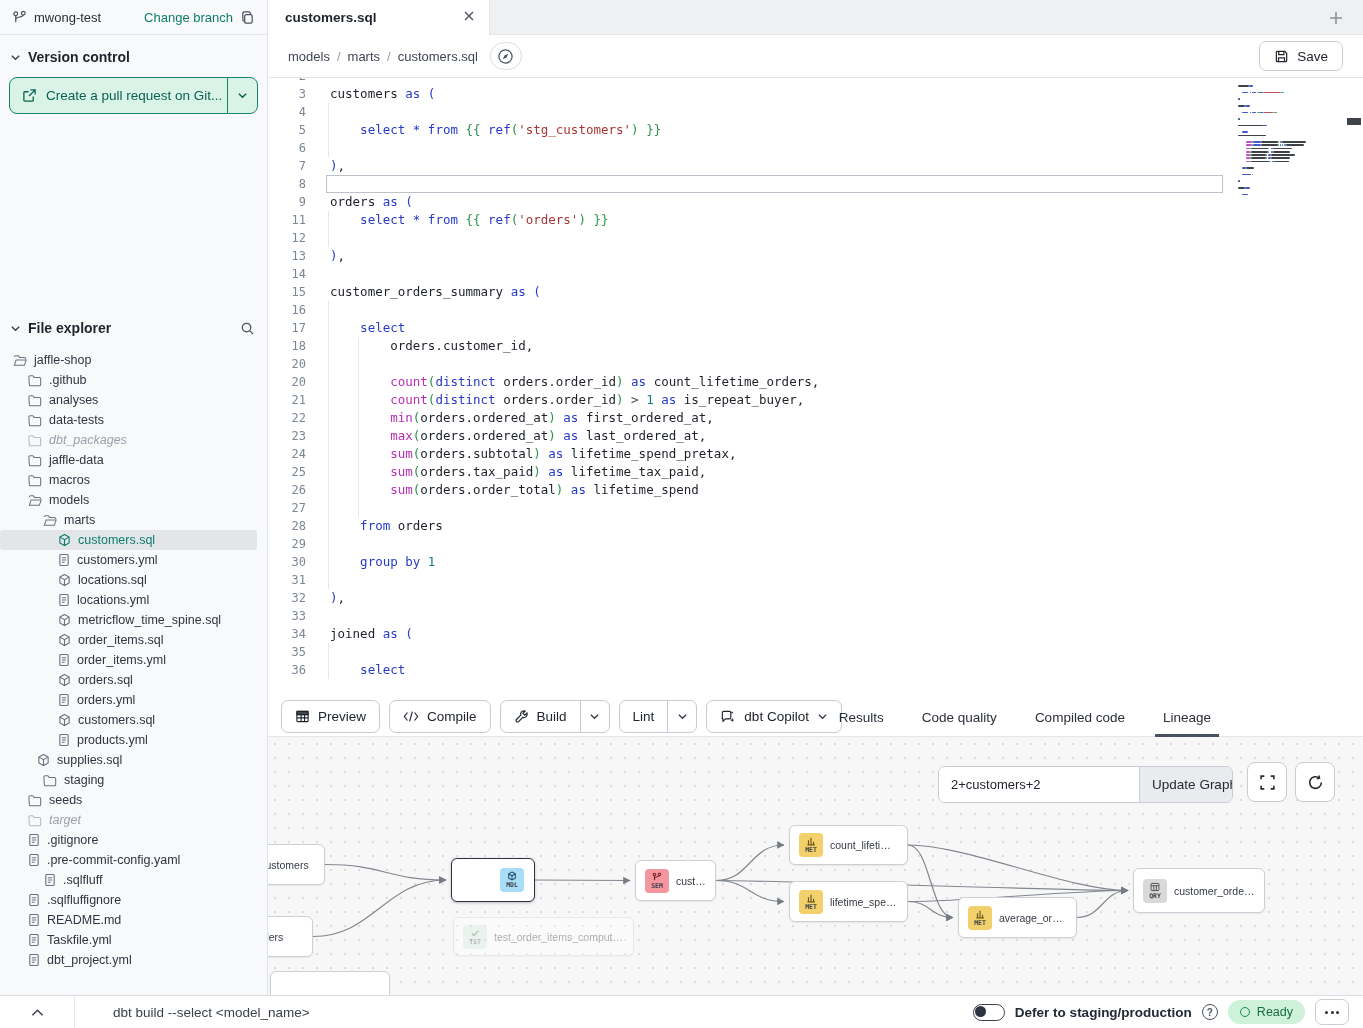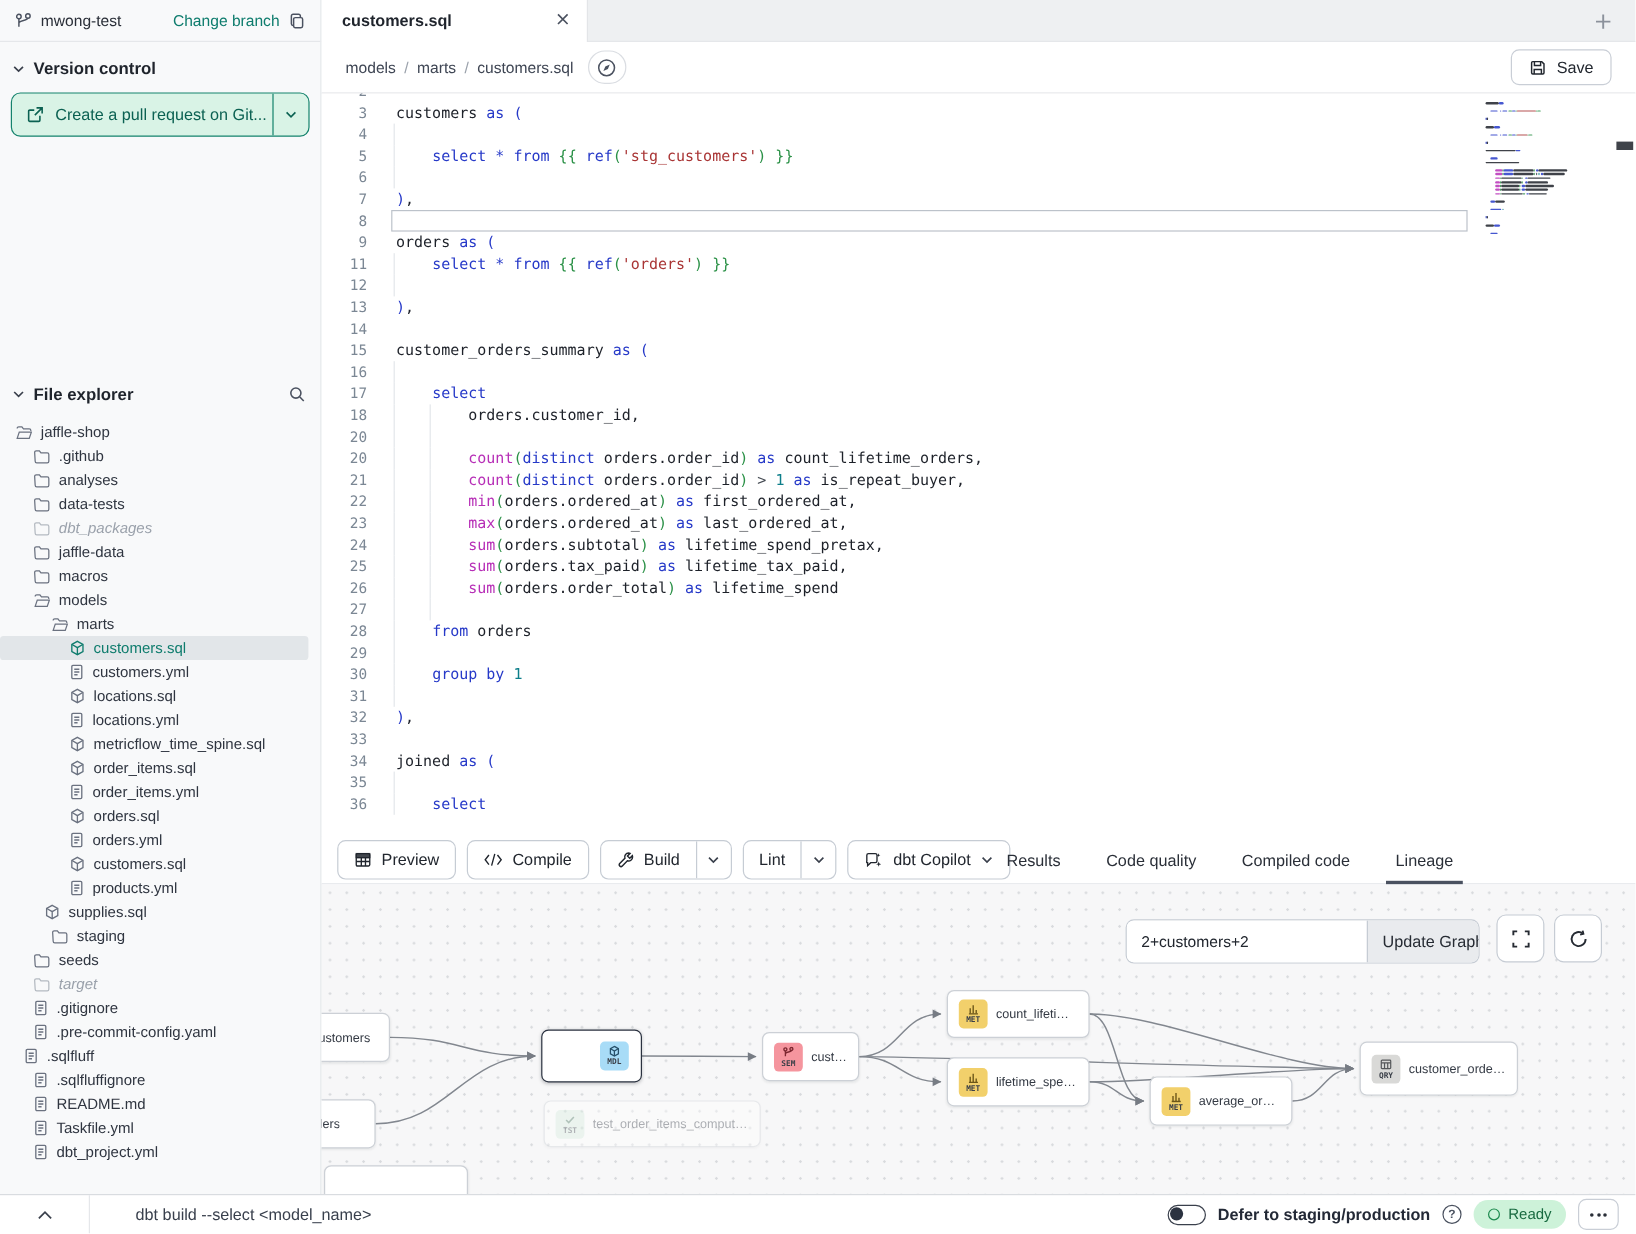--- a/index.html
+++ b/index.html
@@ -421,21 +421,21 @@
         </div>
         <div class="tree-row" style="padding-left: 28px;">
           <span class="icon">
             <svg width="12" height="14" viewBox="0 0 13 15" fill="none" stroke-width="1.2">
               <rect x="2" y="1.5" width="9" height="12" rx="1"></rect>
               <path d="M4.2 5h4.6M4.2 7.5h4.6M4.2 10h3"></path>
             </svg>
           </span>
           <span>.pre-commit-config.yaml</span>
         </div>
-        <div class="tree-row" style="padding-left: 20px;">
+        <div class="tree-row" style="padding-left: 44px;">
           <span class="icon">
             <svg width="12" height="14" viewBox="0 0 13 15" fill="none" stroke-width="1.2">
               <rect x="2" y="1.5" width="9" height="12" rx="1"></rect>
               <path d="M4.2 5h4.6M4.2 7.5h4.6M4.2 10h3"></path>
             </svg>
           </span>
           <span>.sqlfluff</span>
         </div>
         <div class="tree-row" style="padding-left: 28px;">
           <span class="icon">

